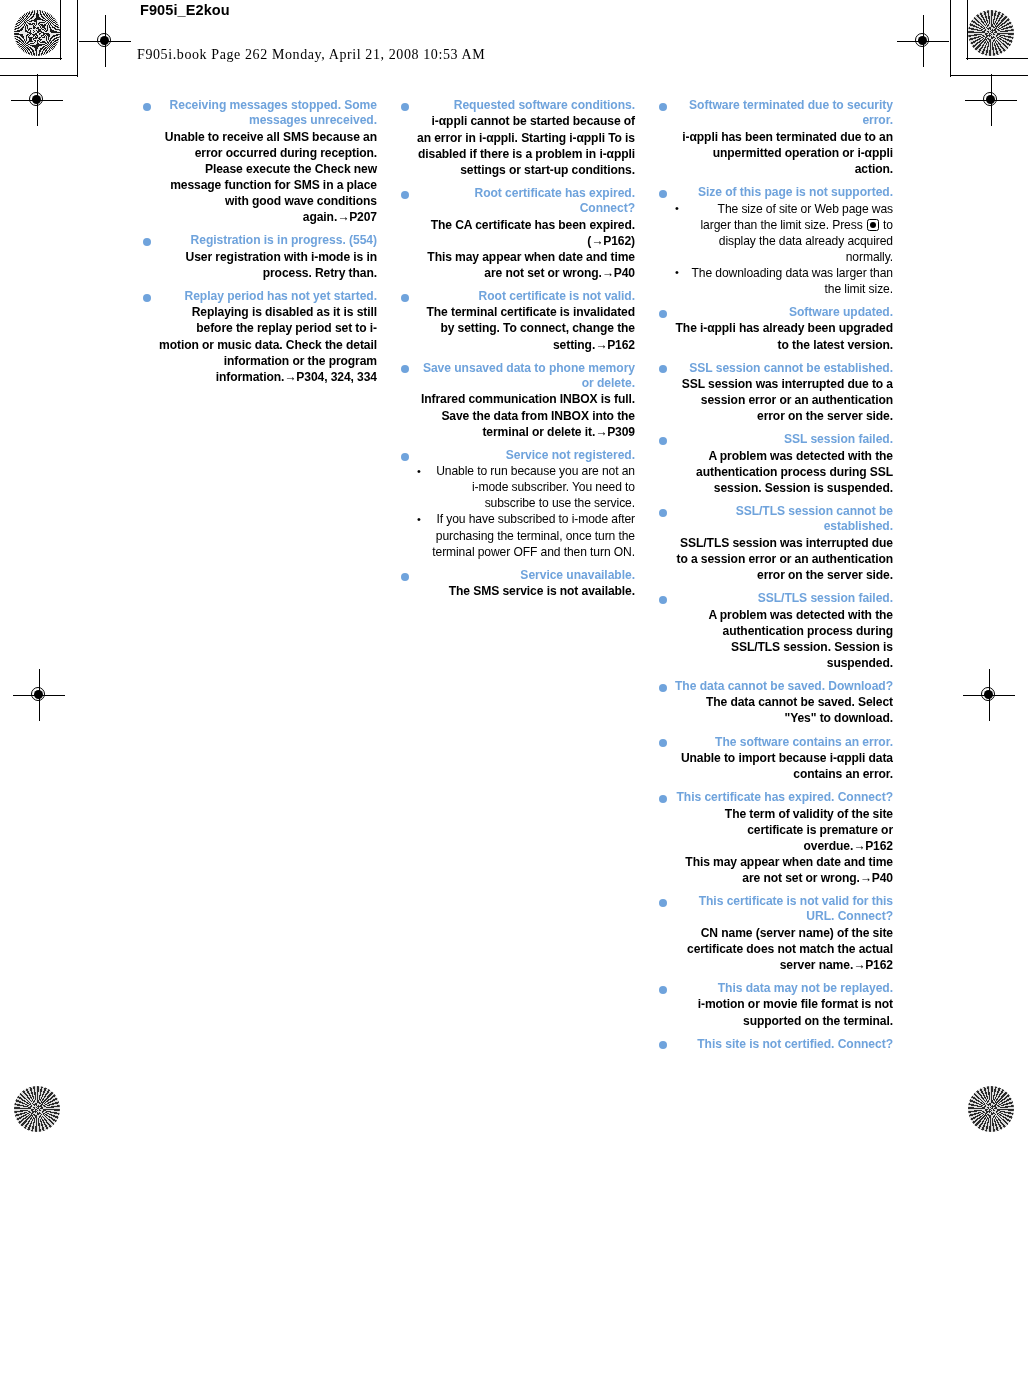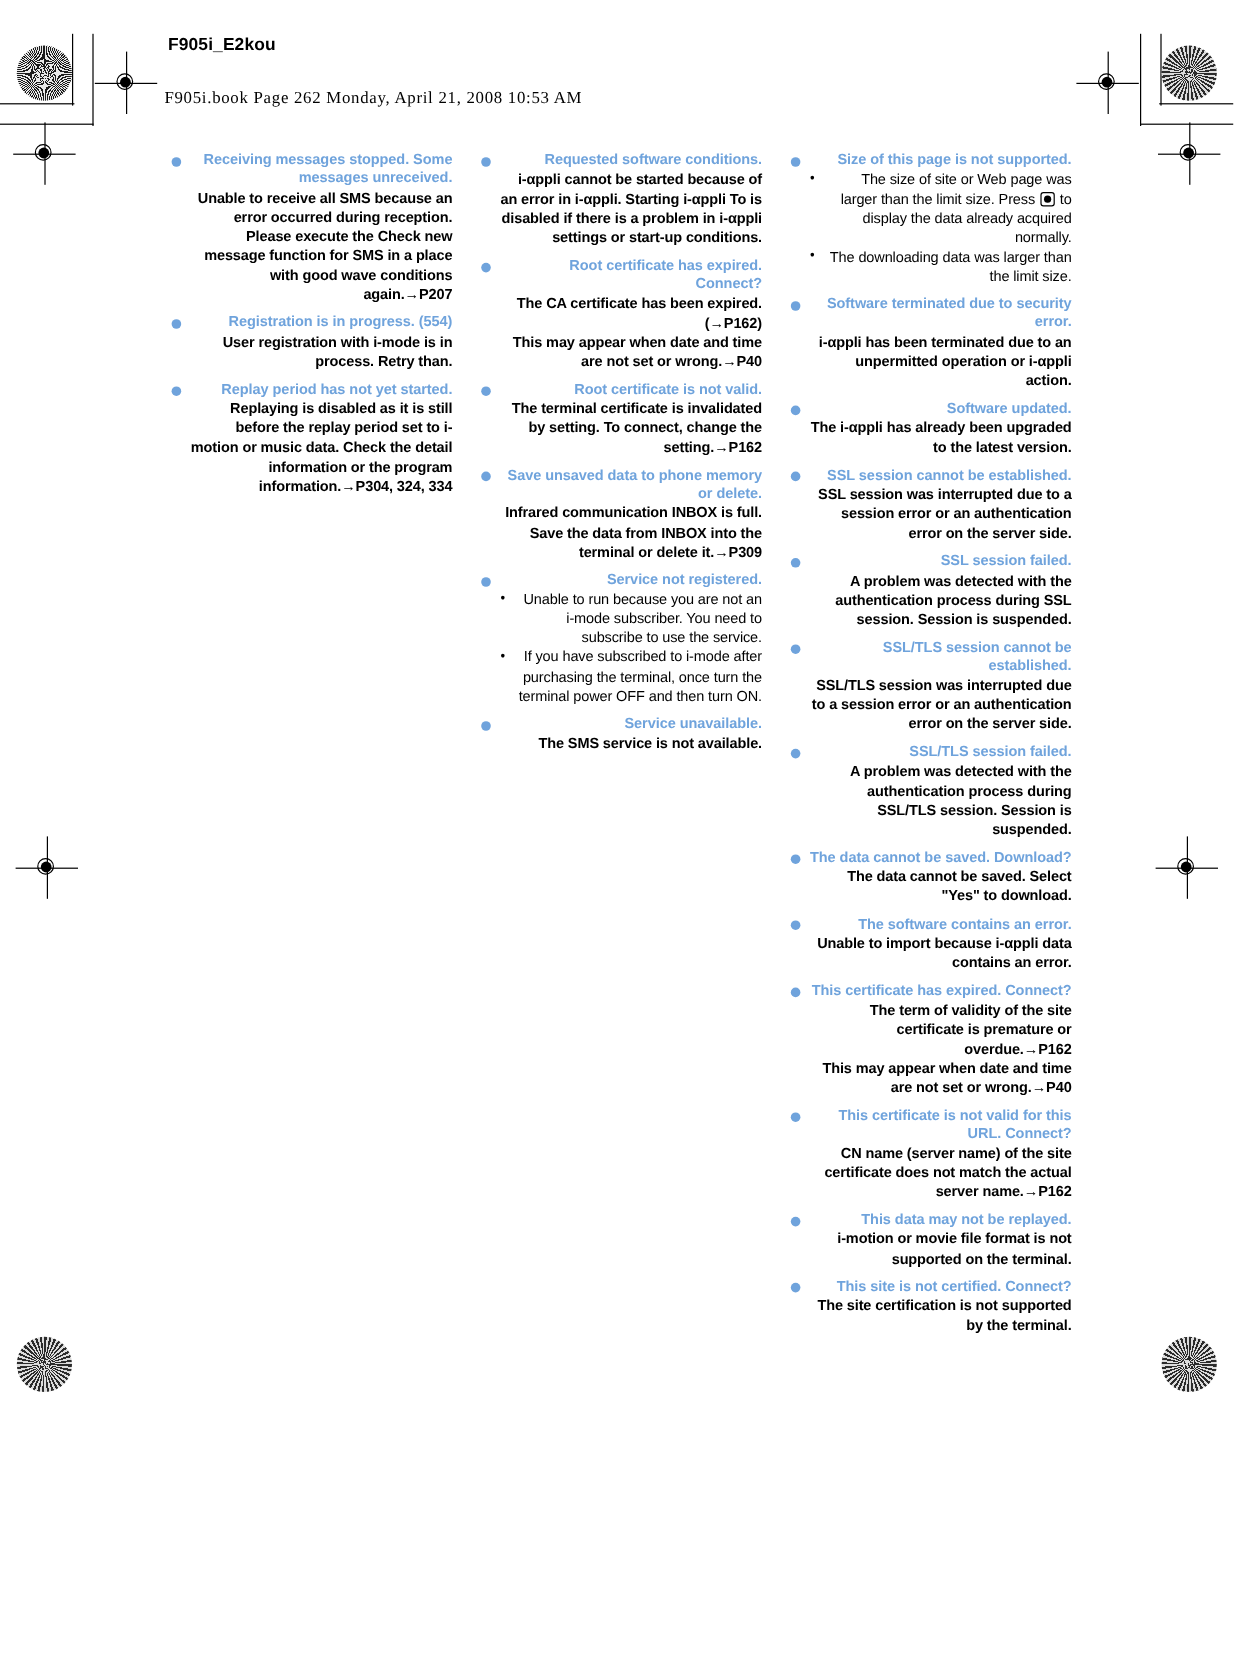--- a/index.html
+++ b/index.html
@@ -10,21 +10,20 @@
   body {
     font-family: "Liberation Sans", sans-serif;
     color: #000;
   }
   #page {
     position: relative;
     width: 1028px;
     height: 1142px;
     overflow: hidden;
     background: #fff;
-    margin-top: 28px;
   }
 
   
   .reg {
     position: absolute;
     width: 34px;
     height: 34px;
     pointer-events: none;
   }
   .reg .ring {
@@ -361,33 +360,33 @@
         </div>
         <div class="entry">
           <div class="entry-head"><span class="bullet"></span><span>Service unavailable.</span></div>
           <div class="entry-body">
             <p>The SMS service is not available.</p>
           </div>
         </div>
       </div>
       <div class="col">
         <div class="entry">
+          <div class="entry-head"><span class="bullet"></span><span>Software terminated due to security error.</span></div>
+          <div class="entry-body">
+            <p>i-αppli has been terminated due to an unpermitted operation or i-αppli action.</p>
+          </div>
+        </div>
+        <div class="entry">
           <div class="entry-head"><span class="bullet"></span><span>Size of this page is not supported.</span></div>
           <ul class="sublist">
             <li>The size of site or Web page was larger than the limit size. Press <span class="keyicon"></span> to display the data already acquired normally.</li>
             <li>The downloading data was larger than the limit size.</li>
           </ul>
         </div>
         <div class="entry">
-          <div class="entry-head"><span class="bullet"></span><span>Software terminated due to security error.</span></div>
-          <div class="entry-body">
-            <p>i-αppli has been terminated due to an unpermitted operation or i-αppli action.</p>
-          </div>
-        </div>
-        <div class="entry">
           <div class="entry-head"><span class="bullet"></span><span>Software updated.</span></div>
           <div class="entry-body">
             <p>The i-αppli has already been upgraded to the latest version.</p>
           </div>
         </div>
         <div class="entry">
           <div class="entry-head"><span class="bullet"></span><span>SSL session cannot be established.</span></div>
           <div class="entry-body">
             <p>SSL session was interrupted due to a session error or an authentication error on the server side.</p>
           </div>
@@ -436,23 +435,20 @@
           </div>
         </div>
         <div class="entry">
           <div class="entry-head"><span class="bullet"></span><span>This data may not be replayed.</span></div>
           <div class="entry-body">
             <p>i-motion or movie file format is not supported on the terminal.</p>
           </div>
         </div>
         <div class="entry">
           <div class="entry-head"><span class="bullet"></span><span>This site is not certified. Connect?</span></div>
-          <div class="entry-body">
-            <p>The site certification is not supported by the terminal.</p>
-          </div>
         </div>
       </div>
     </div>
 
   <div class="tab-marker"></div>
   <div class="page-num">262</div>
   <div class="footer-title">Appendix/External Devices/Troubleshooting</div>
 
 </div>
 

